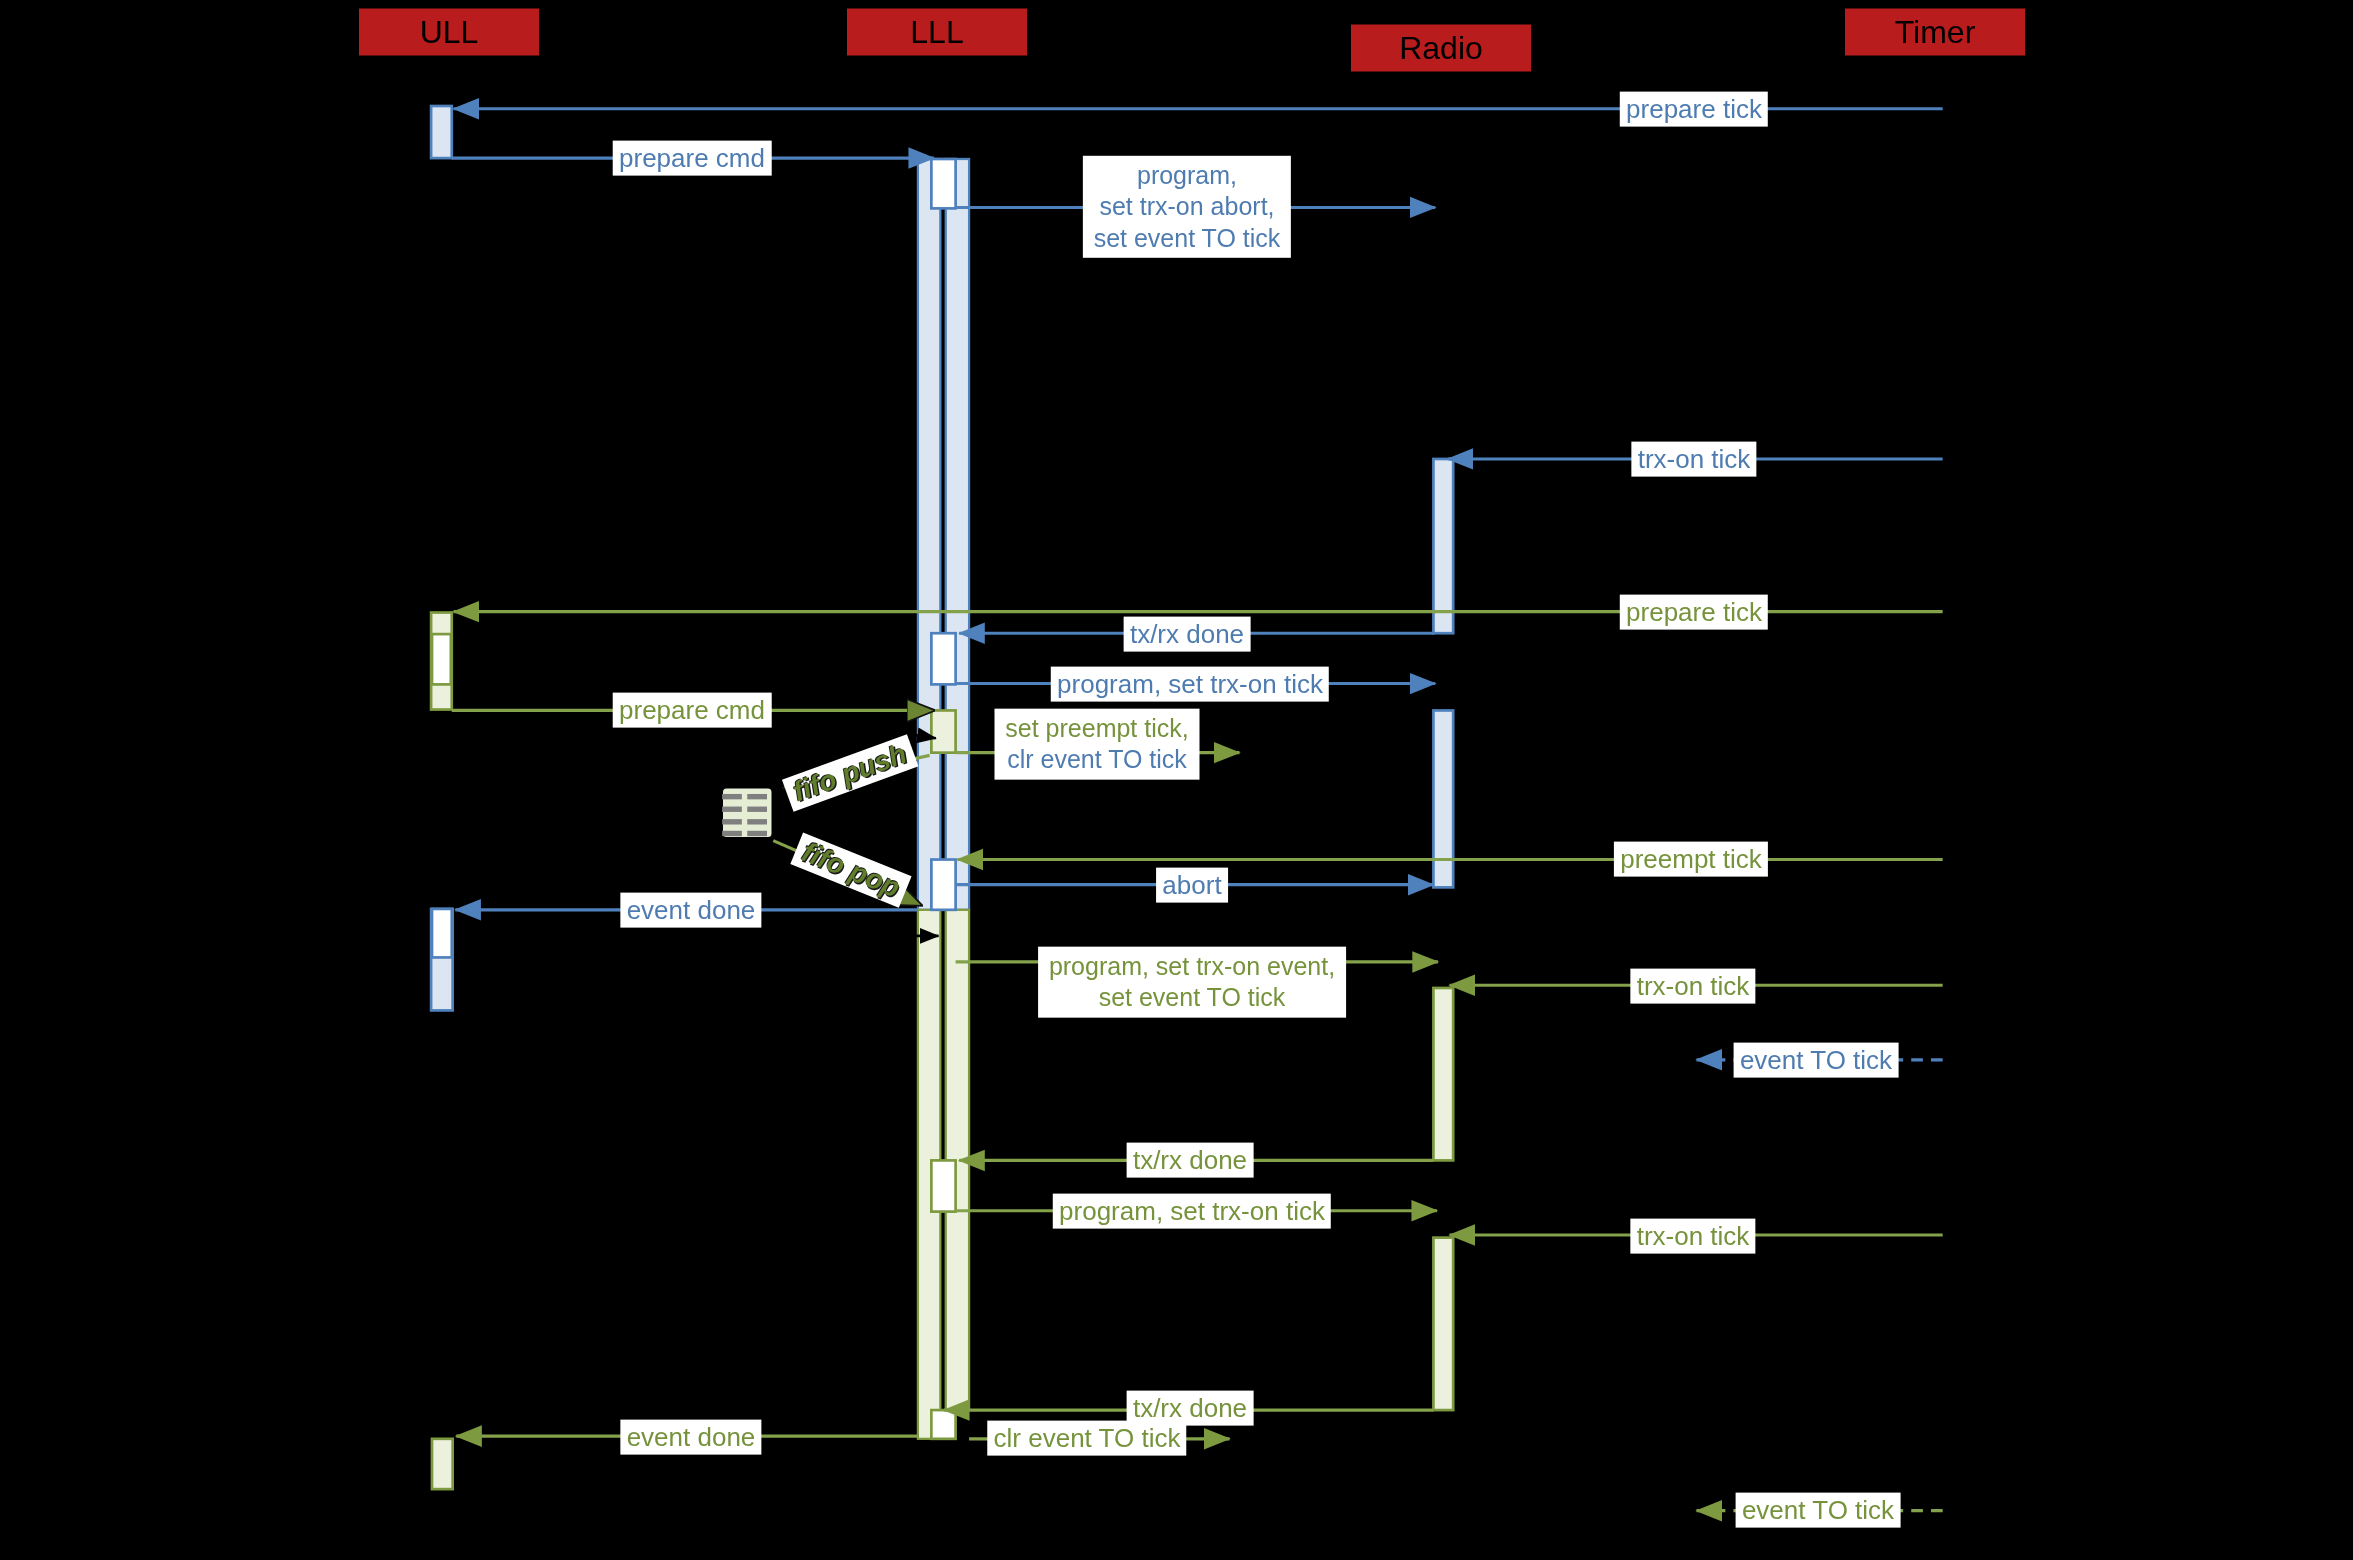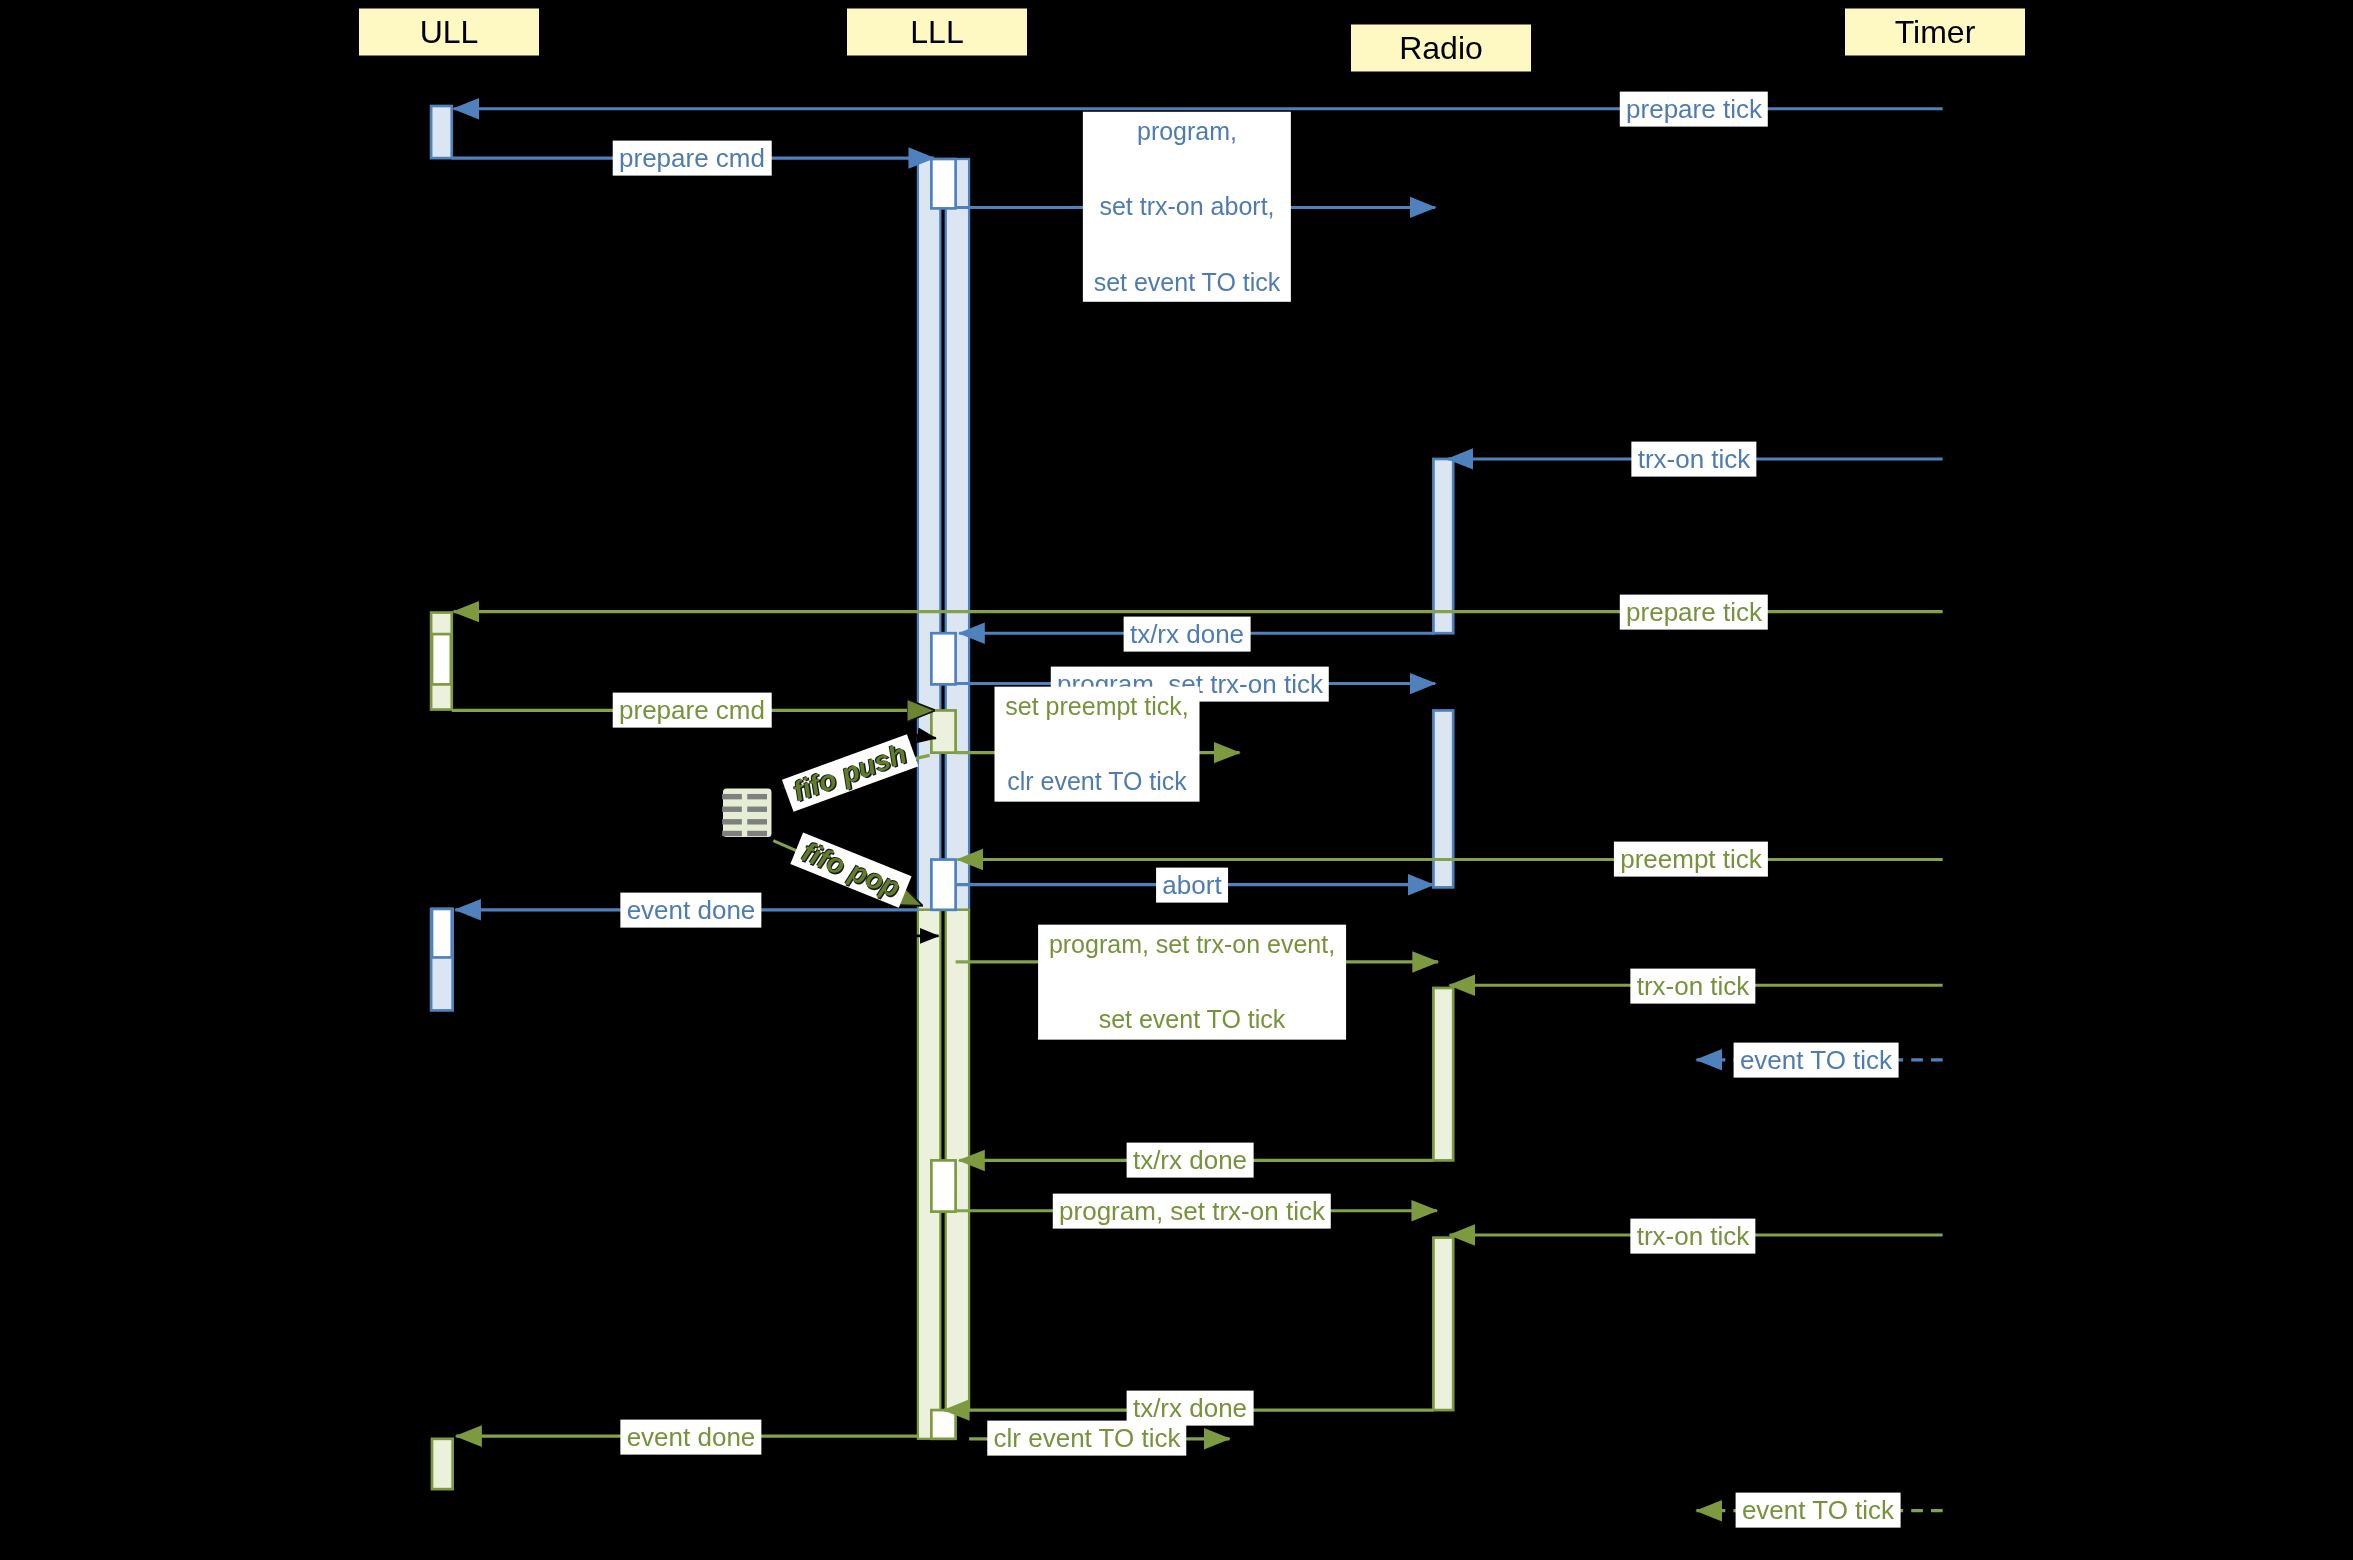--- a/index.html
+++ b/index.html
@@ -1,26 +1,26 @@
 <!DOCTYPE html>
 <html style="font-size:14.4px"><head>
 <meta charset="utf-8">
 <style>
   html,body{margin:0;padding:0;background:#000;}
   #stage{position:relative;width:2354px;height:1561px;background:#000;overflow:hidden;
          font-family:"Liberation Sans",sans-serif;}
   #layer-svg{position:absolute;left:0;top:0;}
-  .hdr{position:absolute;transform:translate(-50%,-50%);background:#fef9c3;color:#000;
+  .hdr{position:absolute;transform:translate(-50%,-50%);background:#b91c1c;color:#000;
        width:180px;height:47px;display:flex;align-items:center;justify-content:center;
        font-size:32px;}
   .msg{position:absolute;transform:translate(-50%,-50%);background:#fff;white-space:nowrap;
        font-size:26px;line-height:1.2;padding:1.8px 6.3px;}
   .msg-group{position:absolute;transform:translate(-50%,-50%);background:#fff;
        display:flex;flex-direction:column;align-items:center;font-size:25px;line-height:1.27;
-       padding:3.6px 10.8px;white-space:nowrap;gap:44px;}
+       padding:3.6px 10.8px;white-space:nowrap;}
   .blue{color:#4e7cb0;}
   .green{color:#76933c;}
   .fifo-label{position:absolute;background:#fff;white-space:nowrap;color:#5f7d2a;
        font-size:28px;font-weight:bold;font-style:italic;padding:0.9px 7.2px;
        text-shadow:1.3px 1.3px 0 #1a1a1a, -0.9px -0.9px 0 #1a1a1a;}
   .rot-m20{transform:translate(-50%,-50%) rotate(-20deg);}
   .rot-p22{transform:translate(-50%,-50%) rotate(22deg);}
 </style>
 </head>
 <body>

